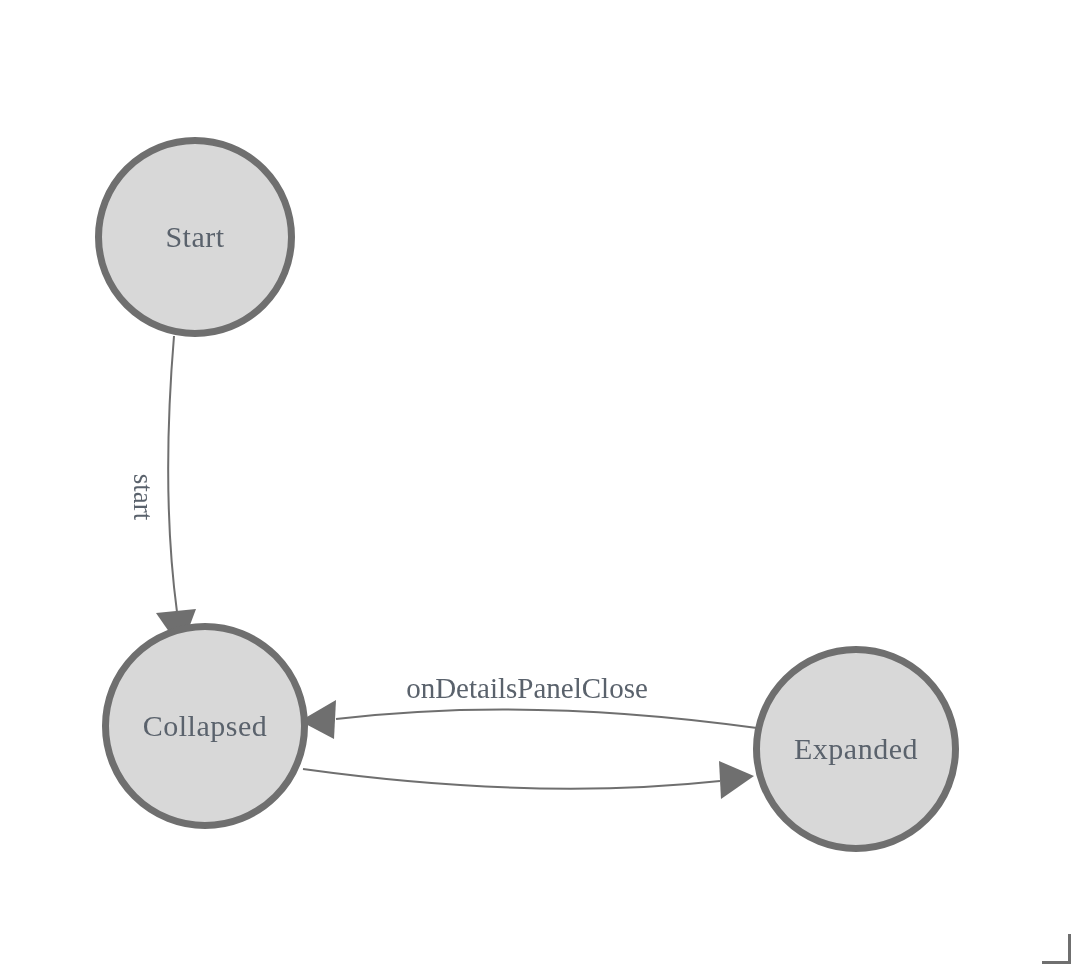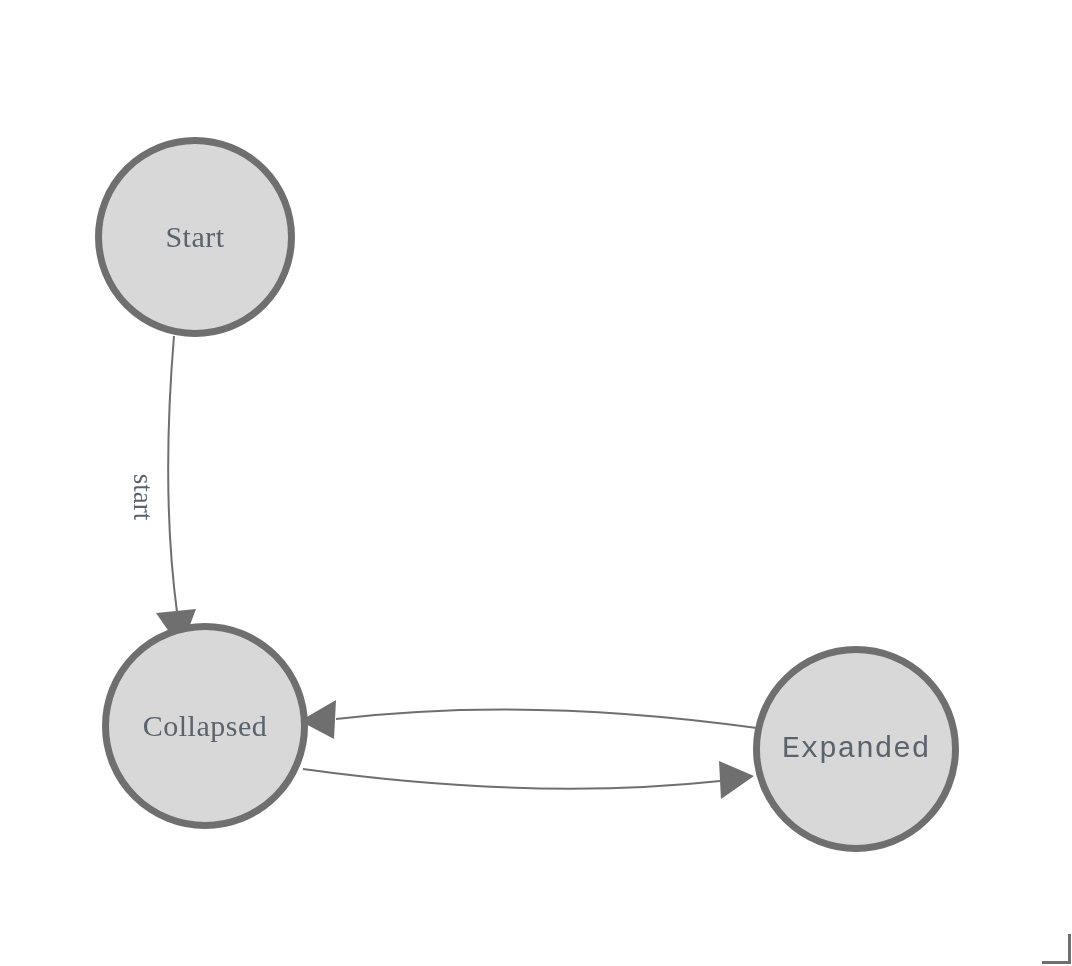--- a/index.html
+++ b/index.html
@@ -41,21 +41,20 @@
     left: 102px;
     top: 623px;
     width: 192px;
     height: 192px;
   }
   .node-expanded {
     left: 753px;
     top: 646px;
     width: 192px;
     height: 192px;
-    font-family: Liberation Mono, monospace;
   }
   .node-label {
     font-size: 30px;
     color: #5a626c;
     letter-spacing: 0.5px;
   }
   .edge-label {
     position: absolute;
     font-size: 29px;
     color: #5a626c;
@@ -110,17 +109,18 @@
   <div class="node node-collapsed">
     <span class="node-label">Collapsed</span>
   </div>
 
   <div class="node node-expanded">
     <span class="node-label">Expanded</span>
   </div>
 
   <div class="edge-label edge-label-start">start</div>
 
+  <div class="edge-label edge-label-close">onDetailsPanelClose</div>
 
 
   <div class="corner-bracket"></div>
 
 </div>
 
 </body></html>

